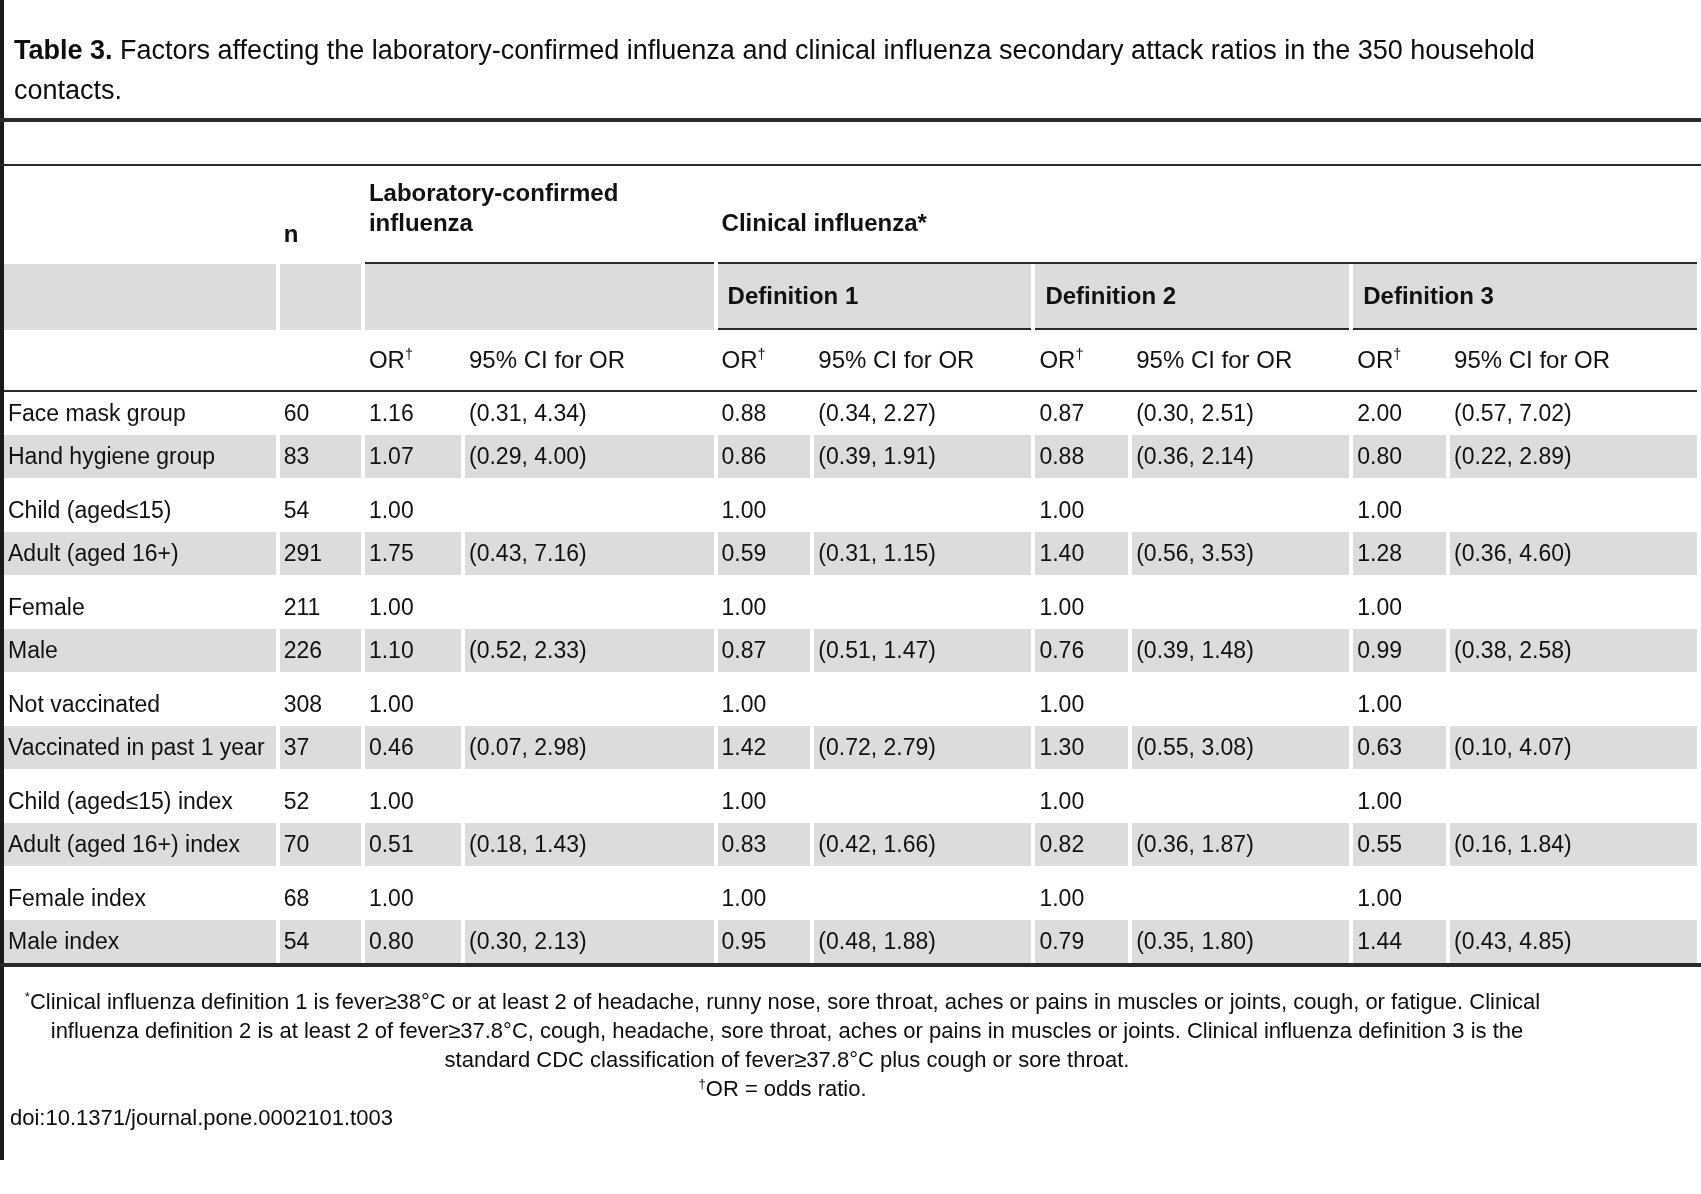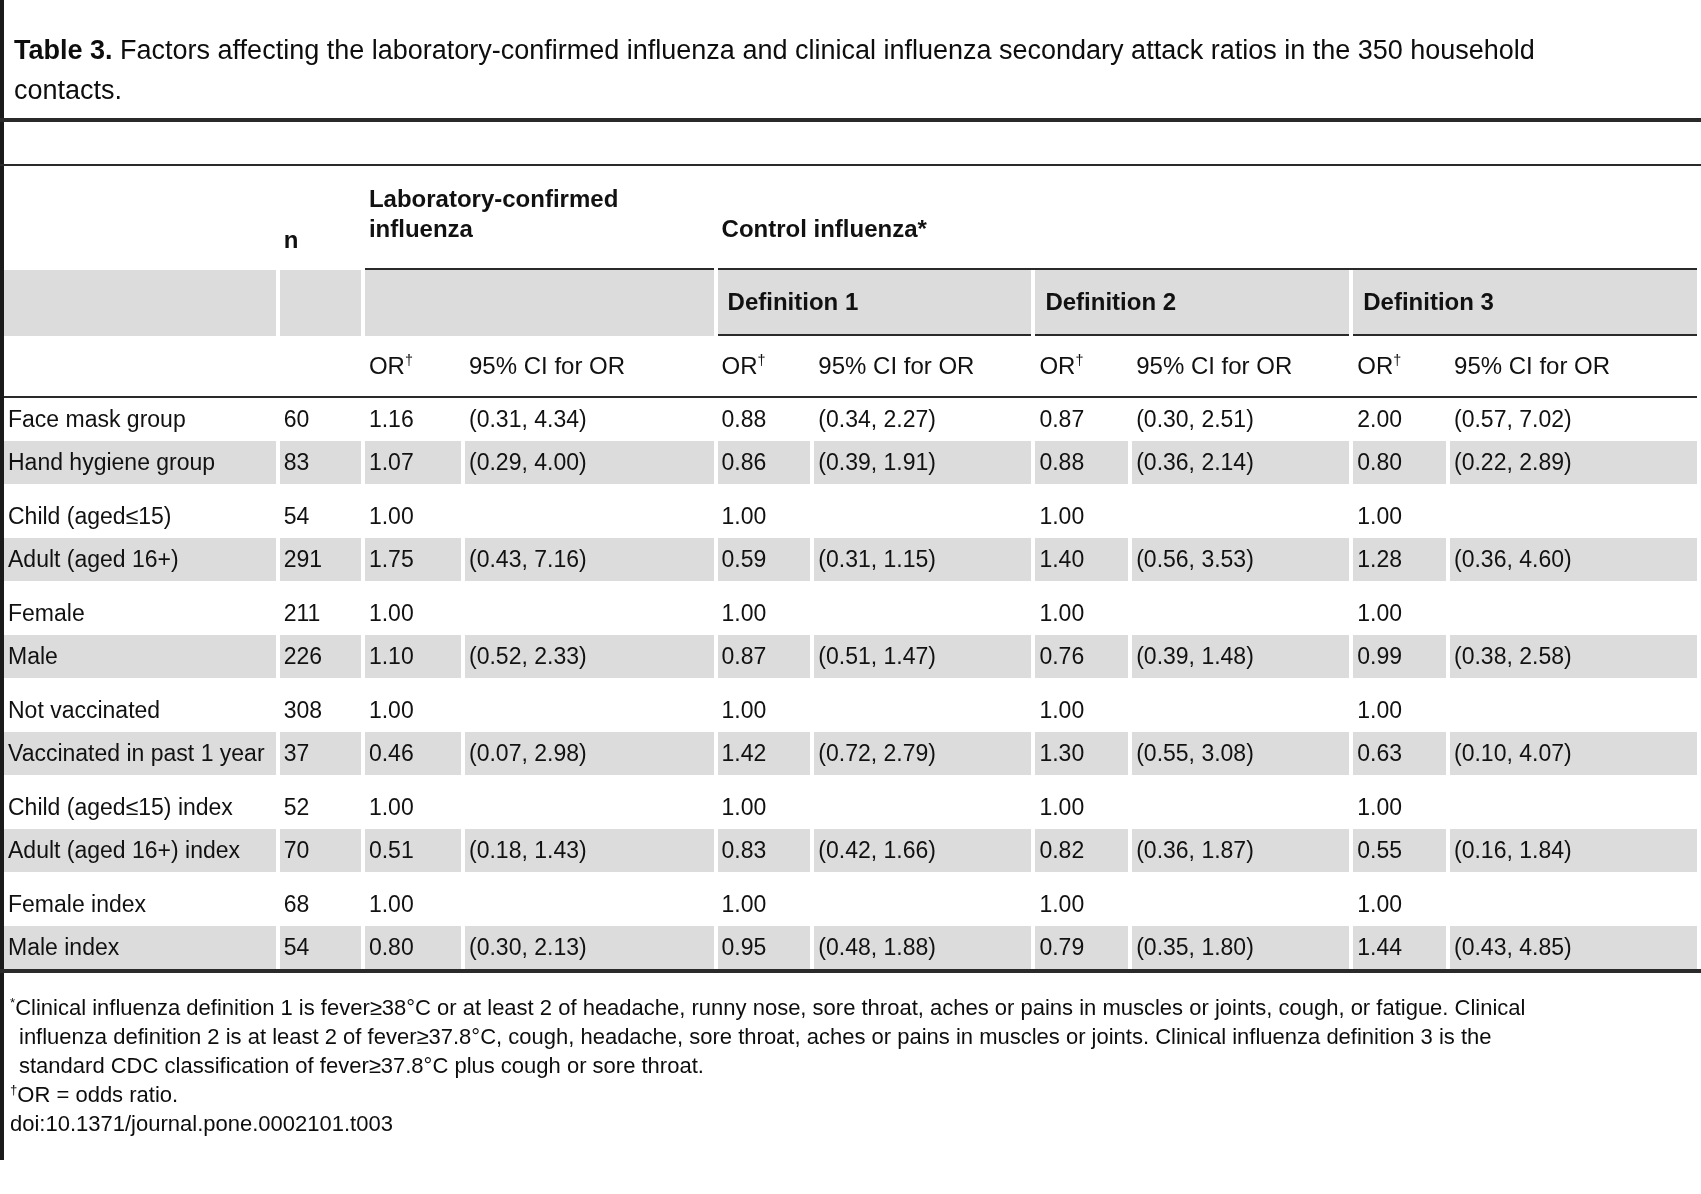--- a/index.html
+++ b/index.html
@@ -27,21 +27,21 @@
   }
   table.t td{
     font-size:23px;vertical-align:middle;padding:0 0 0 4px;
     overflow:hidden;white-space:nowrap;
   }
   td.lbl{padding-left:6px;}
 
   
   tr.h1 td{vertical-align:bottom;font-weight:bold;font-size:24px;white-space:normal;}
   tr.h1 td.ncol{padding-bottom:16px;}
-  tr.h1 td.grp{border-bottom:2px solid #2a2a2a;padding-bottom:24px;padding-top:18px;line-height:30px;}
+  tr.h1 td.grp{border-bottom:2px solid #2a2a2a;padding-bottom:24px;padding-top:12px;line-height:30px;}
 
   
   tr.h2 td{background:#dcdcdc;height:64px;padding-left:10px;}
   tr.h2 td.def{font-weight:bold;font-size:24px;border-bottom:2px solid #2a2a2a;}
 
   
   tr.h3 td{height:60px;font-weight:normal;font-size:24px;}
   sup{font-size:60%;line-height:0;vertical-align:super;}
 
   tr.rule-row td{padding:0;height:2px;}
@@ -50,21 +50,21 @@
   tr.data td{height:43px;}
   tr.shaded td{background:#dcdcdc;}
   tr.spacer td{height:11px;background:#ffffff;}
 
   .bottom-rule{margin-top:0;}
 
   .footnotes{
     margin:20px 0 0 10px;font-size:22px;line-height:29px;max-width:1545px;color:#0d0d0d;
   }
   .footnotes p{margin:0;}
-  .footnotes p.hang{padding-left:9px;text-indent:-9px;}
+  .footnotes p.hang{padding-left:9px;text-indent:-9px;text-align:center;}
 </style>
 </head>
 <body>
 
 <div class="left-bar"></div>
 
 <div class="page">
 
   <div class="caption">
     <span class="cap-label">Table 3.</span>
@@ -86,21 +86,21 @@
         <col style="width:13.1%">
       <col style="width:5.6%">
         <col style="width:14.9%">
     </colgroup>
 
     <tbody>
         <tr class="h1">
       <td class="lbl"></td>
       <td class="ncol">n</td>
       <td colspan="2" class="grp">Laboratory-confirmed influenza</td>
-      <td colspan="6" class="grp">Control influenza*</td>
+      <td colspan="6" class="grp">Clinical influenza*</td>
     </tr>
 
     <tr class="h2">
       <td></td>
       <td></td>
       <td colspan="2"></td>
       <td colspan="2" class="def">Definition 1</td>
       <td colspan="2" class="def">Definition 2</td>
       <td colspan="2" class="def">Definition 3</td>
     </tr>

